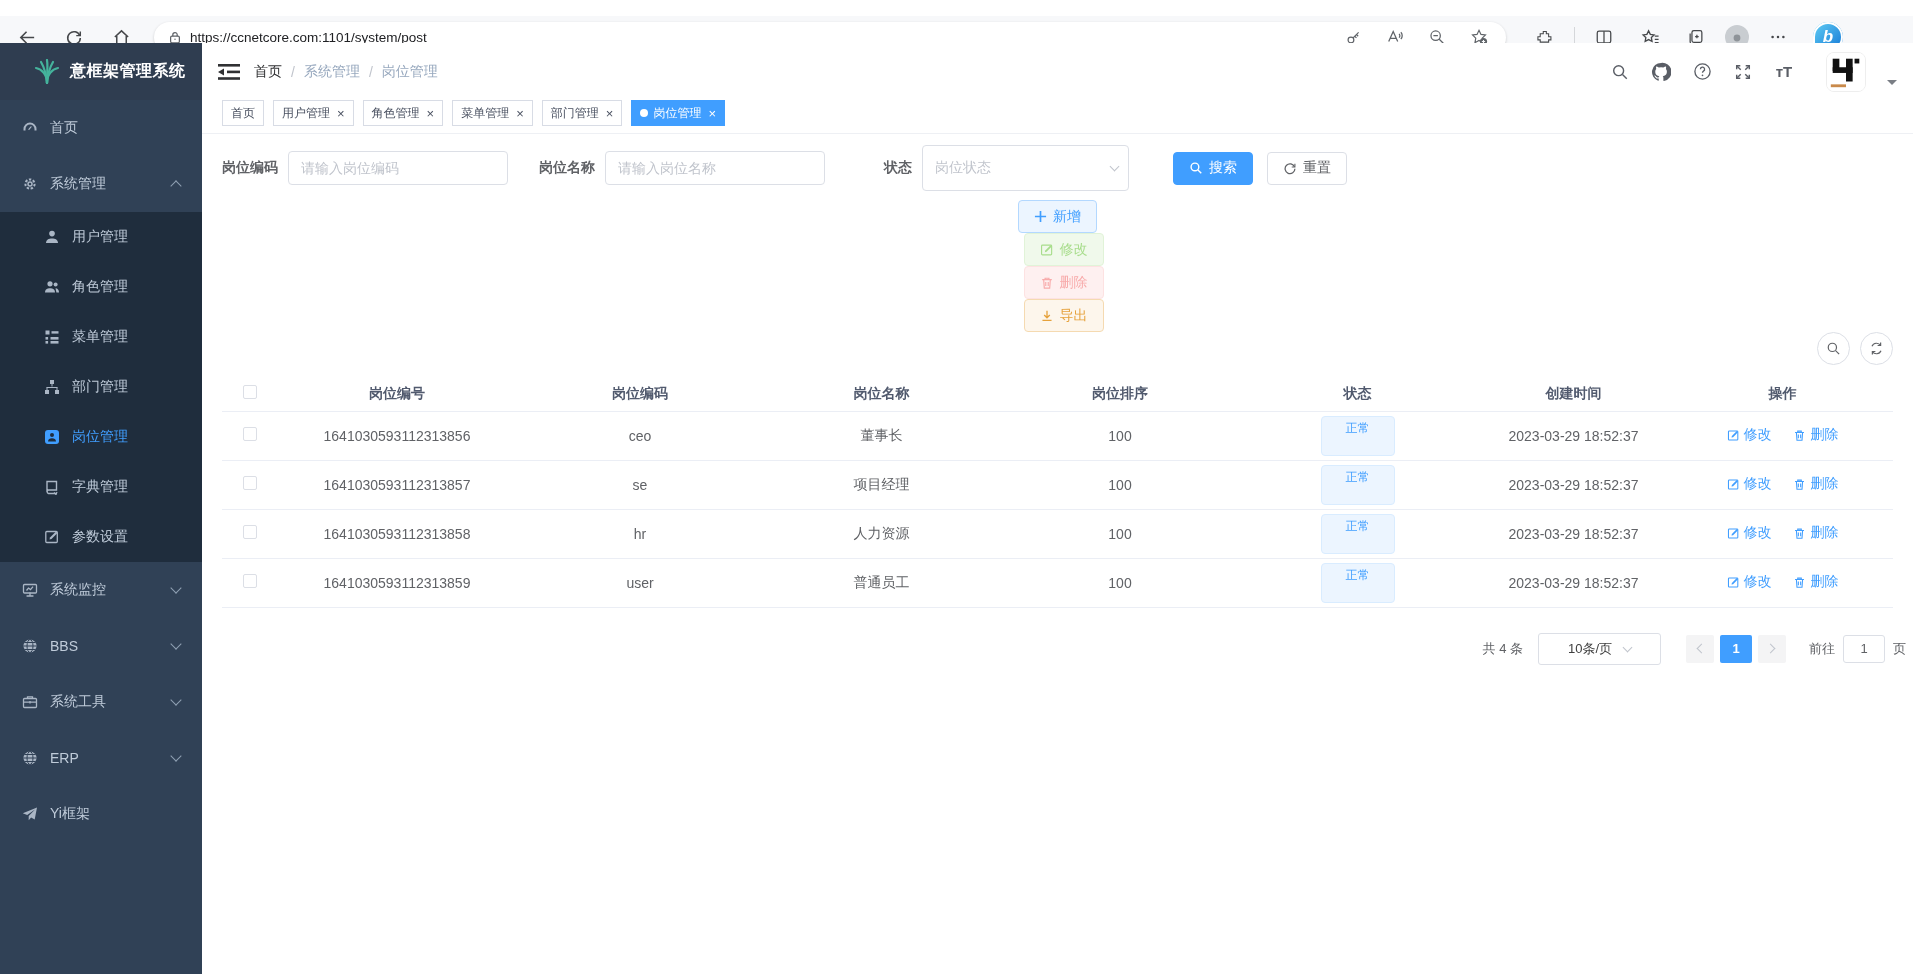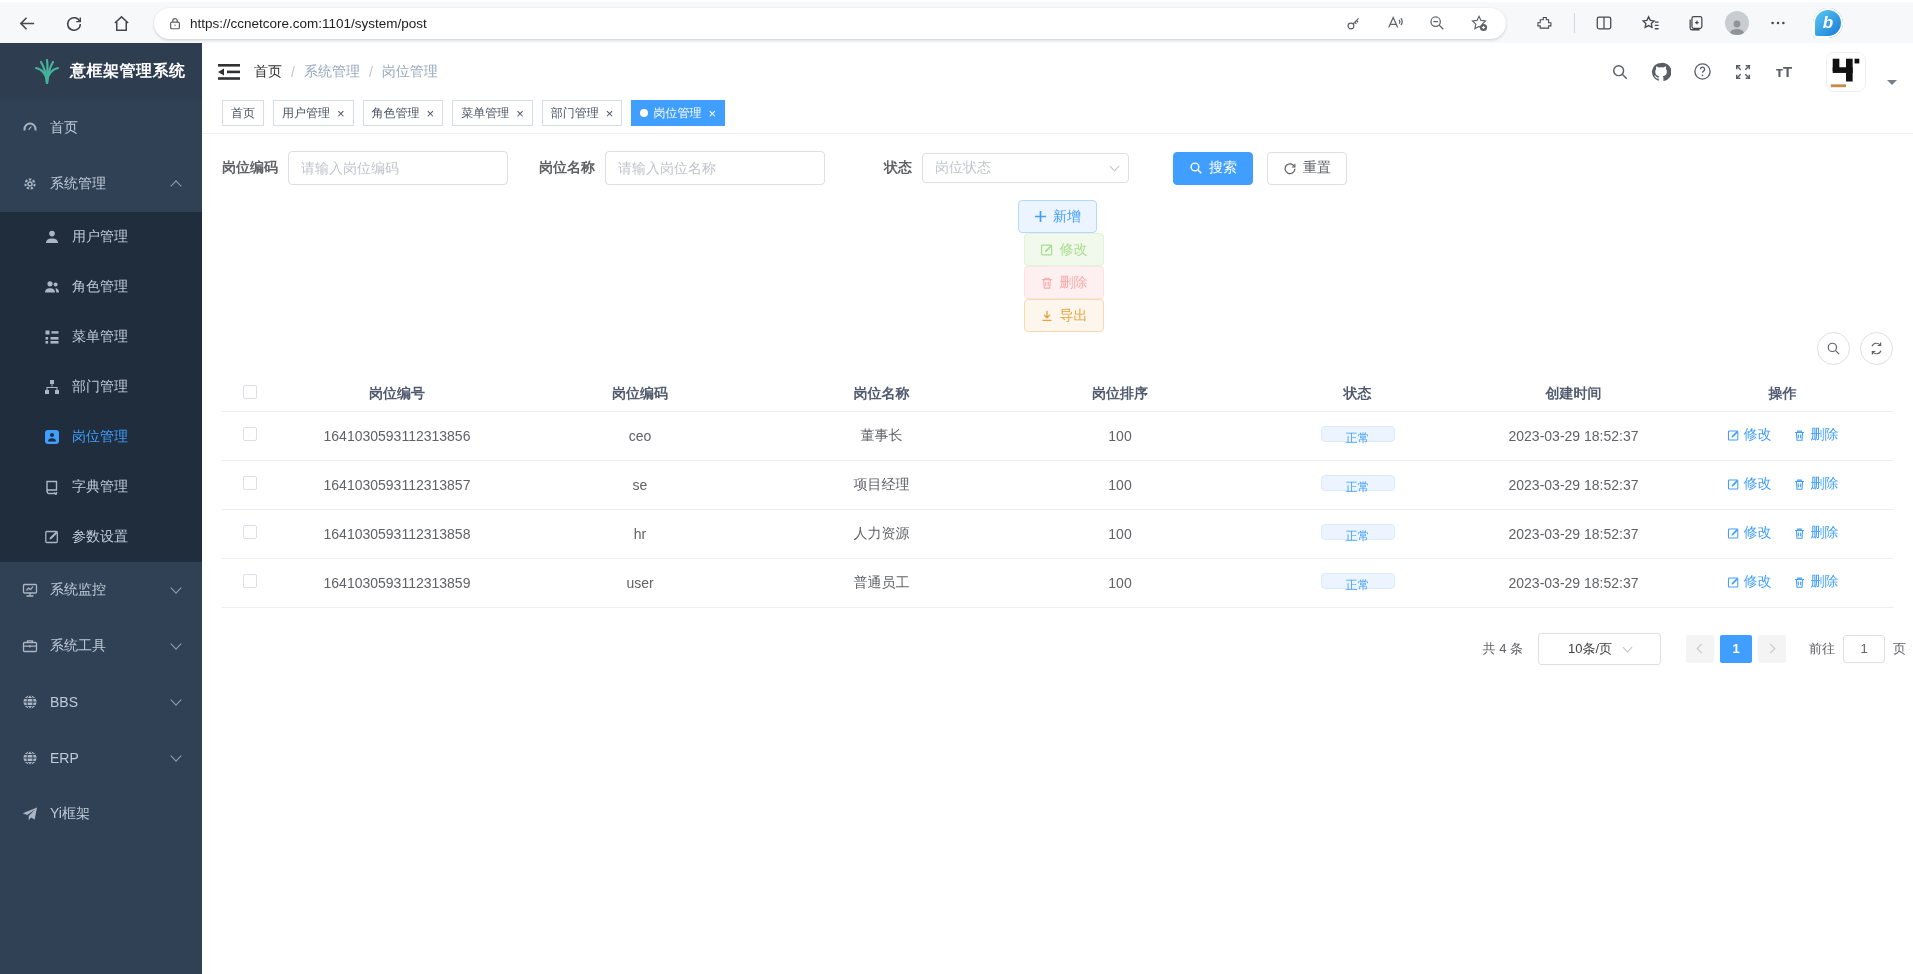--- a/index.html
+++ b/index.html
@@ -1,21 +1,21 @@
 <!DOCTYPE html>
 <html><head>
 <meta charset="utf-8">
 <style>
   * { margin:0; padding:0; box-sizing:border-box; }
   html,body { width:1913px; height:974px; overflow:hidden; background:#fff;
     font-family:"Liberation Sans","DejaVu Sans",sans-serif; }
   svg { display:block; }
 
   
-  .chrome { position:absolute; top:2px; left:0; width:1913px; height:43px;
+  .chrome { position:absolute; top:16px; left:0; width:1913px; height:43px;
     background:#f7f8fa; border-bottom:1px solid #e3e5e8; display:flex; align-items:center; }
   .bicon { width:34px; height:30px; display:flex; align-items:center; justify-content:center;
     color:#46484b; border-radius:4px; cursor:pointer; flex:0 0 auto; }
   .chrome-left { display:flex; align-items:center; margin-left:10px; gap:13px; }
   .url-pill { margin-left:16px; width:1352px; height:31px; background:#fff; border-radius:16px;
     box-shadow:0 1px 3px rgba(0,0,0,.18); display:flex; align-items:center; padding:0 10px 0 14px; }
   .url-text { font-size:13.5px; color:#202124; margin-left:8px; flex:1; white-space:nowrap; overflow:hidden; }
   .pill-icons { display:flex; align-items:center; gap:8px; }
   .chrome-right { display:flex; align-items:center; margin-left:22px; gap:12px; }
   .vdiv { width:1px; height:20px; background:#d5d7da; }
@@ -71,21 +71,21 @@
   .tag-dot { width:8px; height:8px; border-radius:50%; background:#fff; }
   .tag-x { font-size:13px; line-height:1; margin-left:2px; }
 
   
   .content { padding:16px 20px 0 20px; flex:1; }
   .search-row { display:flex; align-items:center; height:36px; }
   .f-label { font-size:14px; font-weight:bold; color:#606266; margin-right:10px; }
   .f-input { width:220px; height:34px; border:1px solid #dcdfe6; border-radius:4px; padding:0 12px;
     font-size:14px; color:#606266; outline:none; font-family:inherit; }
   .f-input::placeholder { color:#c0c4cc; }
-  .f-select { width:207px; height:30px; border:1px solid #dcdfe6; border-radius:4px; padding:0 10px 0 12px;
+  .f-select { width:207px; height:46px; border:1px solid #dcdfe6; border-radius:4px; padding:0 10px 0 12px;
     display:flex; align-items:center; justify-content:space-between; cursor:pointer; }
   .f-select span { font-size:14px; color:#c0c4cc; }
   .sel-chev { width:7px; height:7px; border-right:1.4px solid #c0c4cc; border-bottom:1.4px solid #c0c4cc;
     transform:rotate(45deg); margin-top:-3px; }
   .gap30 { width:31px; } .gap58 { width:59px; }
   .btn { height:33px; border-radius:4px; font-size:14px; display:inline-flex; align-items:center;
     gap:6px; padding:0 15px; cursor:pointer; border:1px solid transparent; font-family:inherit; }
   .btn-primary { background:#409eff; border-color:#409eff; color:#fff; margin-left:44px; }
   .btn-plain { background:#fff; border-color:#dcdfe6; color:#606266; margin-left:14px; }
   .toolbar { display:flex; align-items:center; margin-top:14px;flex-direction:column; }
@@ -98,21 +98,21 @@
     display:flex; align-items:center; justify-content:center; color:#606266; cursor:pointer; }
 
   
   table.grid { width:100%; border-collapse:collapse; margin-top:12px; table-layout:fixed; }
   .grid th { height:34px; font-size:14px; font-weight:bold; color:#515a6e; text-align:center;
     border-bottom:1px solid #ebeef5; background:#fff; }
   .grid td { height:49px; font-size:14px; color:#606266; text-align:center;
     border-bottom:1px solid #ebeef5; }
   .cbx { width:14px; height:14px; border:1px solid #dcdfe6; border-radius:2px; background:#fff;
     display:inline-block; cursor:pointer; }
-  .tag-status { display:inline-block; height:16px; line-height:22px; padding:0 24px; font-size:12px;
+  .tag-status { display:inline-block; height:40px; line-height:22px; padding:0 24px; font-size:12px;
     background:#ecf5ff; border:1px solid #d9ecff; color:#409eff; border-radius:4px; }
   .act-link { color:#409eff; font-size:14px; display:inline-flex; align-items:center; gap:4px;
     cursor:pointer; text-decoration:none; }
   .act-link + .act-link { margin-left:18px; }
 
   
   .pager { display:flex; align-items:center; justify-content:flex-end; margin-top:25px;
     margin-right:-13px; gap:0; font-size:13px; color:#606266; }
   .pg-total { margin-right:15px; }
   .pg-size { width:123px; height:32px; border:1px solid #dcdfe6; border-radius:3px; display:flex;
@@ -356,40 +356,40 @@
             <path d="M4.5 8.5l2-2.4 2 1.5 2.5-3"></path>
             <path d="M8 11v2.3M5 14h6" stroke-linecap="round"></path>
           </svg>
         </span>
       <span class="s-label">系统监控</span>
       <span class="chev down"></span>
     </div>
 
     <div class="s-item">
       <span class="s-ico">
-        <svg width="16" height="16" viewBox="0 0 16 16" fill="none" stroke="currentColor" stroke-width="1.3">
-            <rect x="1.5" y="4.5" width="13" height="9" rx="1"></rect>
-            <path d="M5.5 4.5V2.8h5v1.7M1.5 8.2h13M8 7v2.4"></path>
-          </svg>
-        </span>
-      <span class="s-label">系统工具</span>
-      <span class="chev down"></span>
-    </div>
-
-    <div class="s-item">
-      <span class="s-ico">
         <svg width="16" height="16" viewBox="0 0 16 16">
             <circle cx="8" cy="8" r="6.5" fill="currentColor"></circle>
             <g stroke="#304156" stroke-width="1" fill="none">
               <ellipse cx="8" cy="8" rx="3" ry="6.5"></ellipse>
               <path d="M1.5 8h13M2.5 4.5h11M2.5 11.5h11"></path>
             </g>
           </svg>
         </span>
       <span class="s-label">BBS</span>
+      <span class="chev down"></span>
+    </div>
+
+    <div class="s-item">
+      <span class="s-ico">
+        <svg width="16" height="16" viewBox="0 0 16 16" fill="none" stroke="currentColor" stroke-width="1.3">
+            <rect x="1.5" y="4.5" width="13" height="9" rx="1"></rect>
+            <path d="M5.5 4.5V2.8h5v1.7M1.5 8.2h13M8 7v2.4"></path>
+          </svg>
+        </span>
+      <span class="s-label">系统工具</span>
       <span class="chev down"></span>
     </div>
 
     <div class="s-item">
       <span class="s-ico">
         <svg width="16" height="16" viewBox="0 0 16 16">
             <circle cx="8" cy="8" r="6.5" fill="currentColor"></circle>
             <g stroke="#304156" stroke-width="1" fill="none">
               <ellipse cx="8" cy="8" rx="3" ry="6.5"></ellipse>
               <path d="M1.5 8h13M2.5 4.5h11M2.5 11.5h11"></path>

